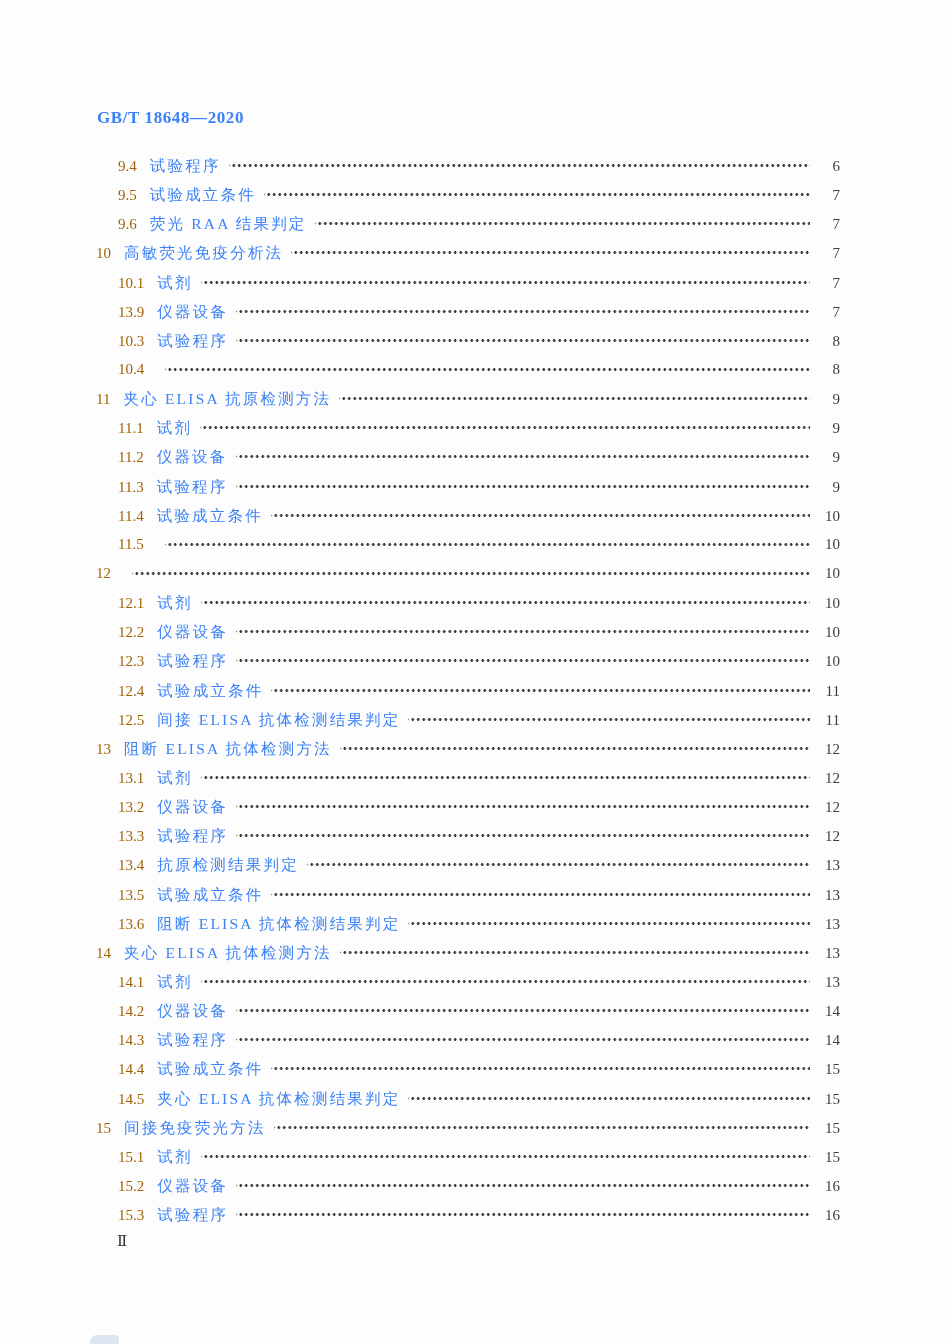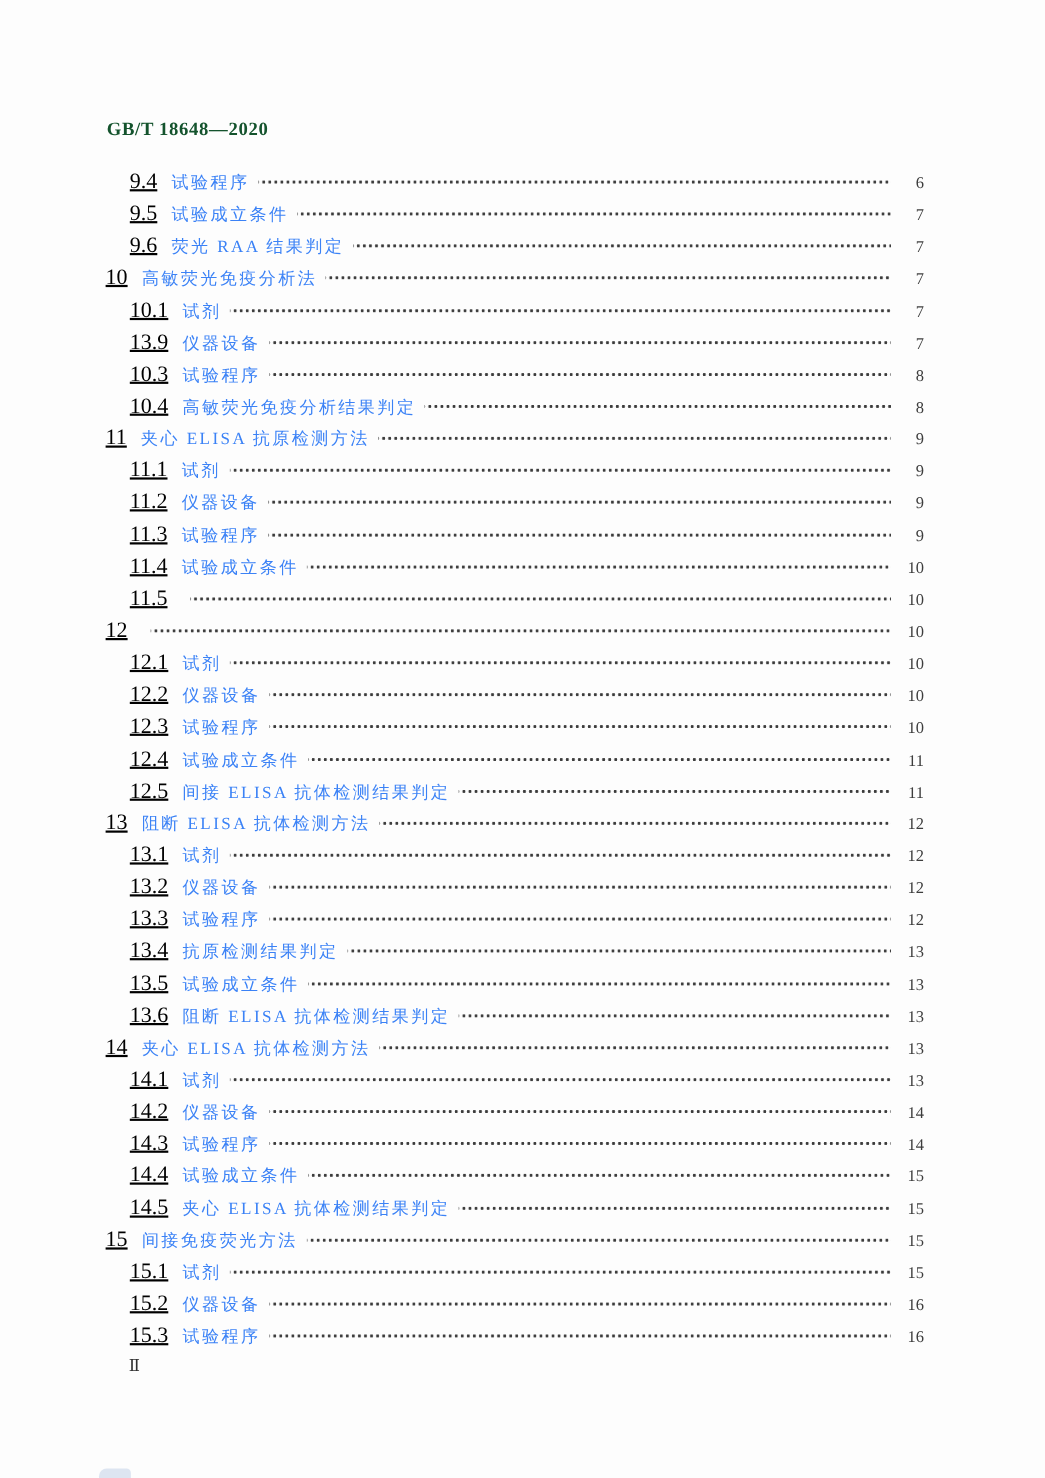--- a/index.html
+++ b/index.html
@@ -13,43 +13,42 @@
     font-family: "Liberation Serif", "DejaVu Serif", serif;
     color: #2a2a2a;
   }
   .page-header {
     position: absolute;
     left: 97px;
     top: 108px;
     font-size: 17px;
     font-weight: bold;
     letter-spacing: 0.6px;
-    color: #14532d;
+    color: #3b82f6;
     white-space: pre;
   }
   .toc {
     position: absolute;
     left: 96px;
     top: 151px;
     width: 744px;
   }
   .toc-row {
     display: flex;
     align-items: baseline;
     height: 29.15px;
     font-size: 15.5px;
     line-height: 29.15px;
   }
   .toc-row.level-2 { padding-left: 22px; }
   .toc-num {
     margin-right: 13px;
     white-space: pre;
-    font-size: 20px;
-    color: #000000;
-    text-decoration: underline;
+    font-size: 15px;
+    color: #a16207;
   }
   .toc-title {
     white-space: pre;
     letter-spacing: 2.2px;
     color: #3b82f6;
   }
   .dot-leader {
     flex: 1 1 auto;
     align-self: center;
     height: 15px;
@@ -134,21 +133,20 @@
 
   <div class="toc-row level-2">
     <span class="toc-num">10.3</span>
     <span class="toc-title">试验程序</span>
     <span class="dot-leader"></span>
     <span class="toc-page">8</span>
   </div>
 
   <div class="toc-row level-2">
     <span class="toc-num">10.4</span>
-    <span class="toc-title">高敏荧光免疫分析结果判定</span>
     <span class="dot-leader"></span>
     <span class="toc-page">8</span>
   </div>
 
   <div class="toc-row level-1">
     <span class="toc-num">11</span>
     <span class="toc-title">夹心 ELISA 抗原检测方法</span>
     <span class="dot-leader"></span>
     <span class="toc-page">9</span>
   </div>

